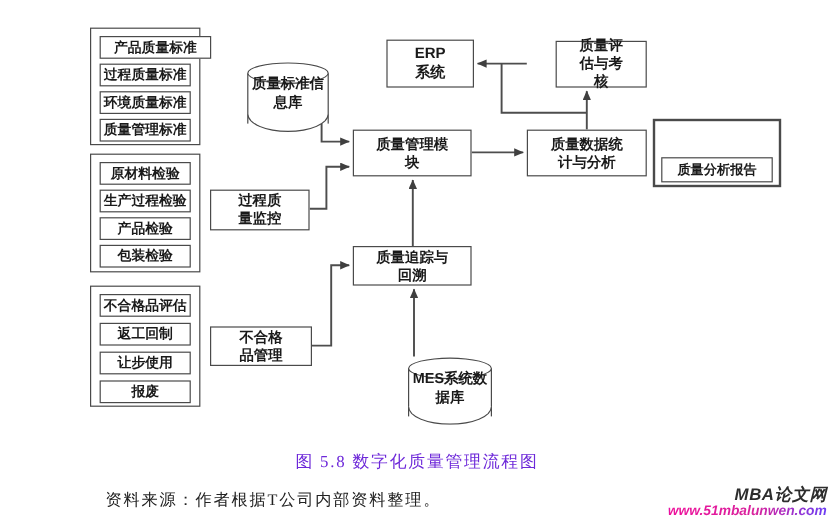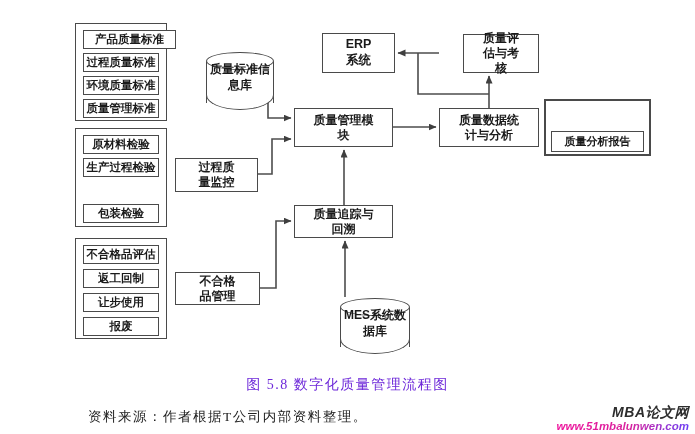--- a/index.html
+++ b/index.html
@@ -80,20 +80,21 @@
 
   <div class="abs group" style="left:75px;top:23px;width:92px;height:98px;"></div>
   <div class="abs small" style="left:83px;top:30px;width:93px;height:19px;">产品质量标准</div>
   <div class="abs small" style="left:83px;top:53px;width:76px;height:19px;">过程质量标准</div>
   <div class="abs small" style="left:83px;top:76px;width:76px;height:19px;">环境质量标准</div>
   <div class="abs small" style="left:83px;top:99px;width:76px;height:19px;">质量管理标准</div>
 
   <div class="abs group" style="left:75px;top:128px;width:92px;height:99px;"></div>
   <div class="abs small" style="left:83px;top:135px;width:76px;height:19px;">原材料检验</div>
   <div class="abs small" style="left:83px;top:158px;width:76px;height:19px;">生产过程检验</div>
+  <div class="abs small" style="left:83px;top:181px;width:76px;height:19px;">产品检验</div>
   <div class="abs small" style="left:83px;top:204px;width:76px;height:19px;">包装检验</div>
 
   <div class="abs group" style="left:75px;top:238px;width:92px;height:101px;"></div>
   <div class="abs small" style="left:83px;top:245px;width:76px;height:19px;">不合格品评估</div>
   <div class="abs small" style="left:83px;top:269px;width:76px;height:19px;text-align:right;">返工回制</div>
   <div class="abs small" style="left:83px;top:293px;width:76px;height:19px;">让步使用</div>
   <div class="abs small" style="left:83px;top:317px;width:76px;height:19px;">报废</div>
 
   <div class="abs cyl" style="left:176px;top:52px;width:68px;height:58px;">
     <div class="cap"></div>

